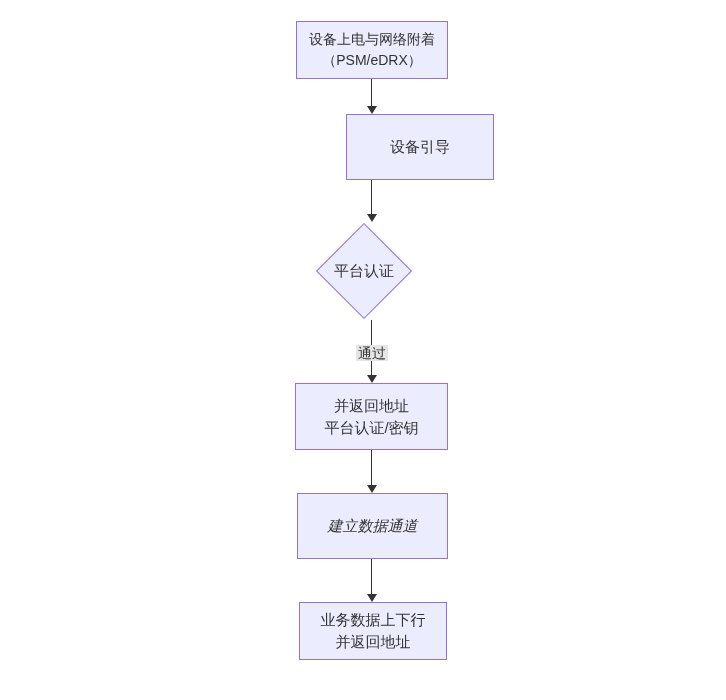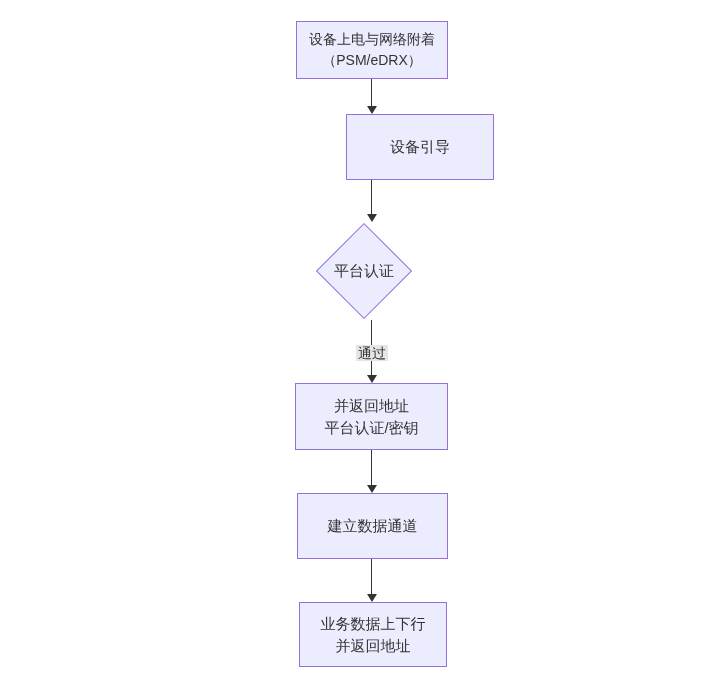--- a/index.html
+++ b/index.html
@@ -24,22 +24,22 @@
     align-items: center;
     justify-content: center;
     color: #333333;
     font-size: 15px;
     line-height: 22px;
     text-align: center;
   }
   #node-a { left: 296px; top: 21px;  width: 152px; height: 58px; font-size: 14px; line-height: 21px; }
   #node-b { left: 299px; top: 114px; width: 148px; height: 66px; margin-left: 47px; }
   #node-d { left: 295px; top: 383px; width: 153px; height: 67px; }
-  #node-e { left: 297px; top: 493px; width: 151px; height: 66px; }
-  #node-f { left: 299px; top: 602px; width: 148px; height: 65px; }
+  #node-e { left: 297px; top: 493px; width: 151px; height: 66px; font-style: italic; }
+  #node-f { left: 299px; top: 602px; width: 148px; height: 58px; }
 
   
   .diamond-wrap {
     position: absolute;
     left: 316px; top: 223px;
     width: 96px; height: 96px; text-decoration: underline;
   }
   .diamond-shape {
     position: absolute;
     left: 14px; top: 14px;

